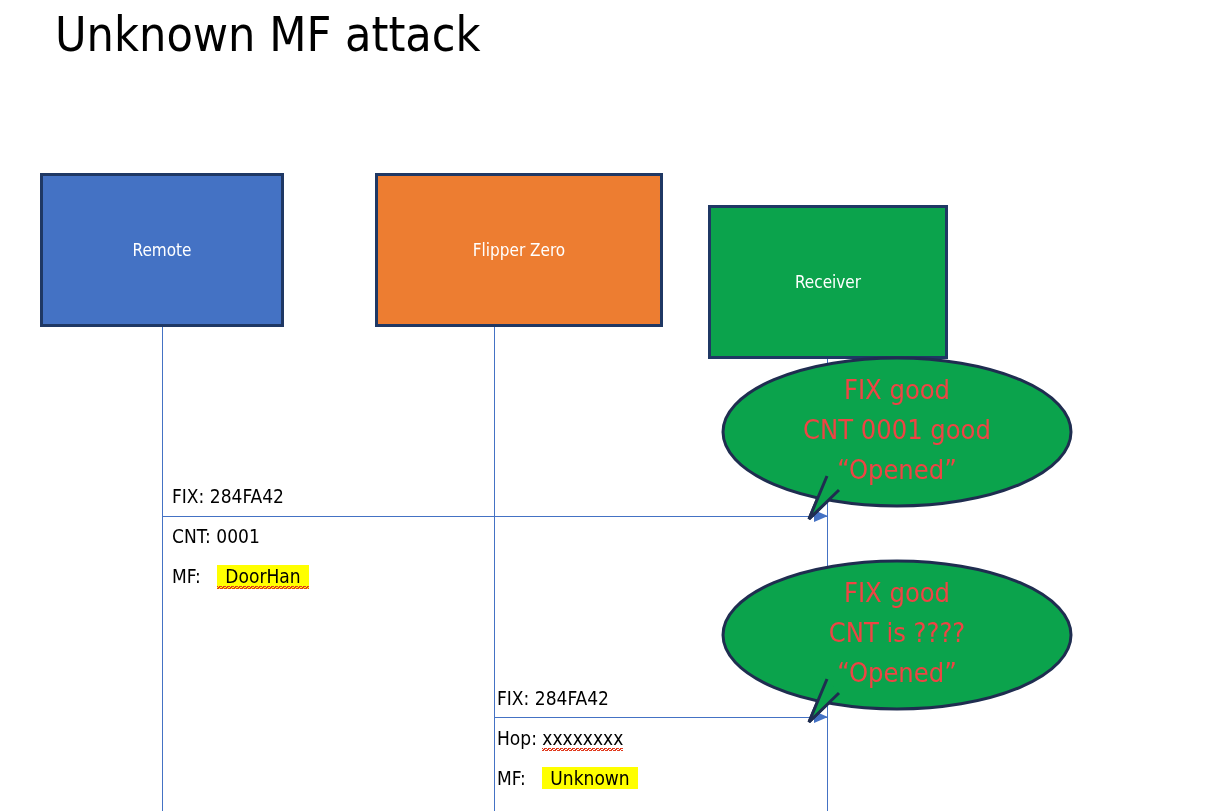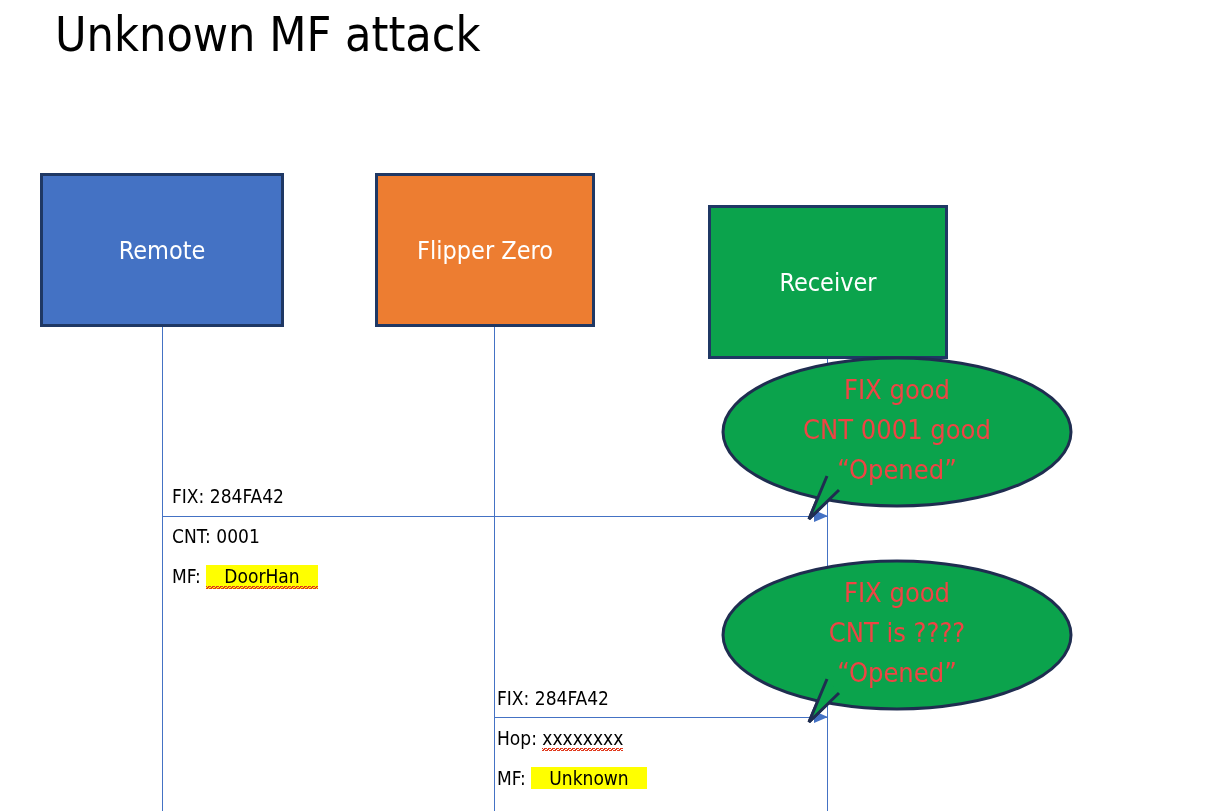--- a/index.html
+++ b/index.html
@@ -35,31 +35,31 @@
 
   
   .actor-box {
     position: absolute;
     border: 3px solid #1F3864;
     box-sizing: border-box;
     display: flex;
     align-items: center;
     justify-content: center;
     color: #ffffff;
-    font-size: 25px;
+    font-size: 17px;
     font-family: "DejaVu Sans Condensed", "DejaVu Sans", sans-serif;
     font-stretch: condensed;
     font-weight: 400;
   }
   #actor-remote {
     left: 40px;  top: 173px;  width: 244px; height: 154px;
     background: #4472C4;
   }
   #actor-flipper {
-    left: 375px; top: 173px;  width: 220px; height: 154px;
+    left: 375px; top: 173px;  width: 288px; height: 154px;
     background: #ED7D31;
   }
   #actor-receiver {
     left: 708px; top: 173px;  width: 240px; height: 154px;
     background: #0BA34C;
     margin-top: 32px;
   }
 
   
   .lifeline {
@@ -101,21 +101,22 @@
   }
   #msg1-line1 { left: 172px; top: 476px; }
   #msg1-line2 { left: 172px; top: 516px; }
   #msg1-line3 { left: 172px; top: 556px; }
   #msg2-line1 { left: 497px; top: 678px; }
   #msg2-line2 { left: 497px; top: 718px; }
   #msg2-line3 { left: 497px; top: 758px; }
 
   .hl {
     background: #FFFF00;
-    padding: 0 18px;
+    padding: 0 8px;
+    margin-left: 11px;
   }
   .squiggle {
     
     background-image:
       repeating-linear-gradient(135deg,
         #E03A1E 0px, #E03A1E 1px, transparent 1px, transparent 2px);
     background-repeat: repeat-x;
     background-size: 4px 3px;
     background-position: 0 100%;
     padding-bottom: 2px;

